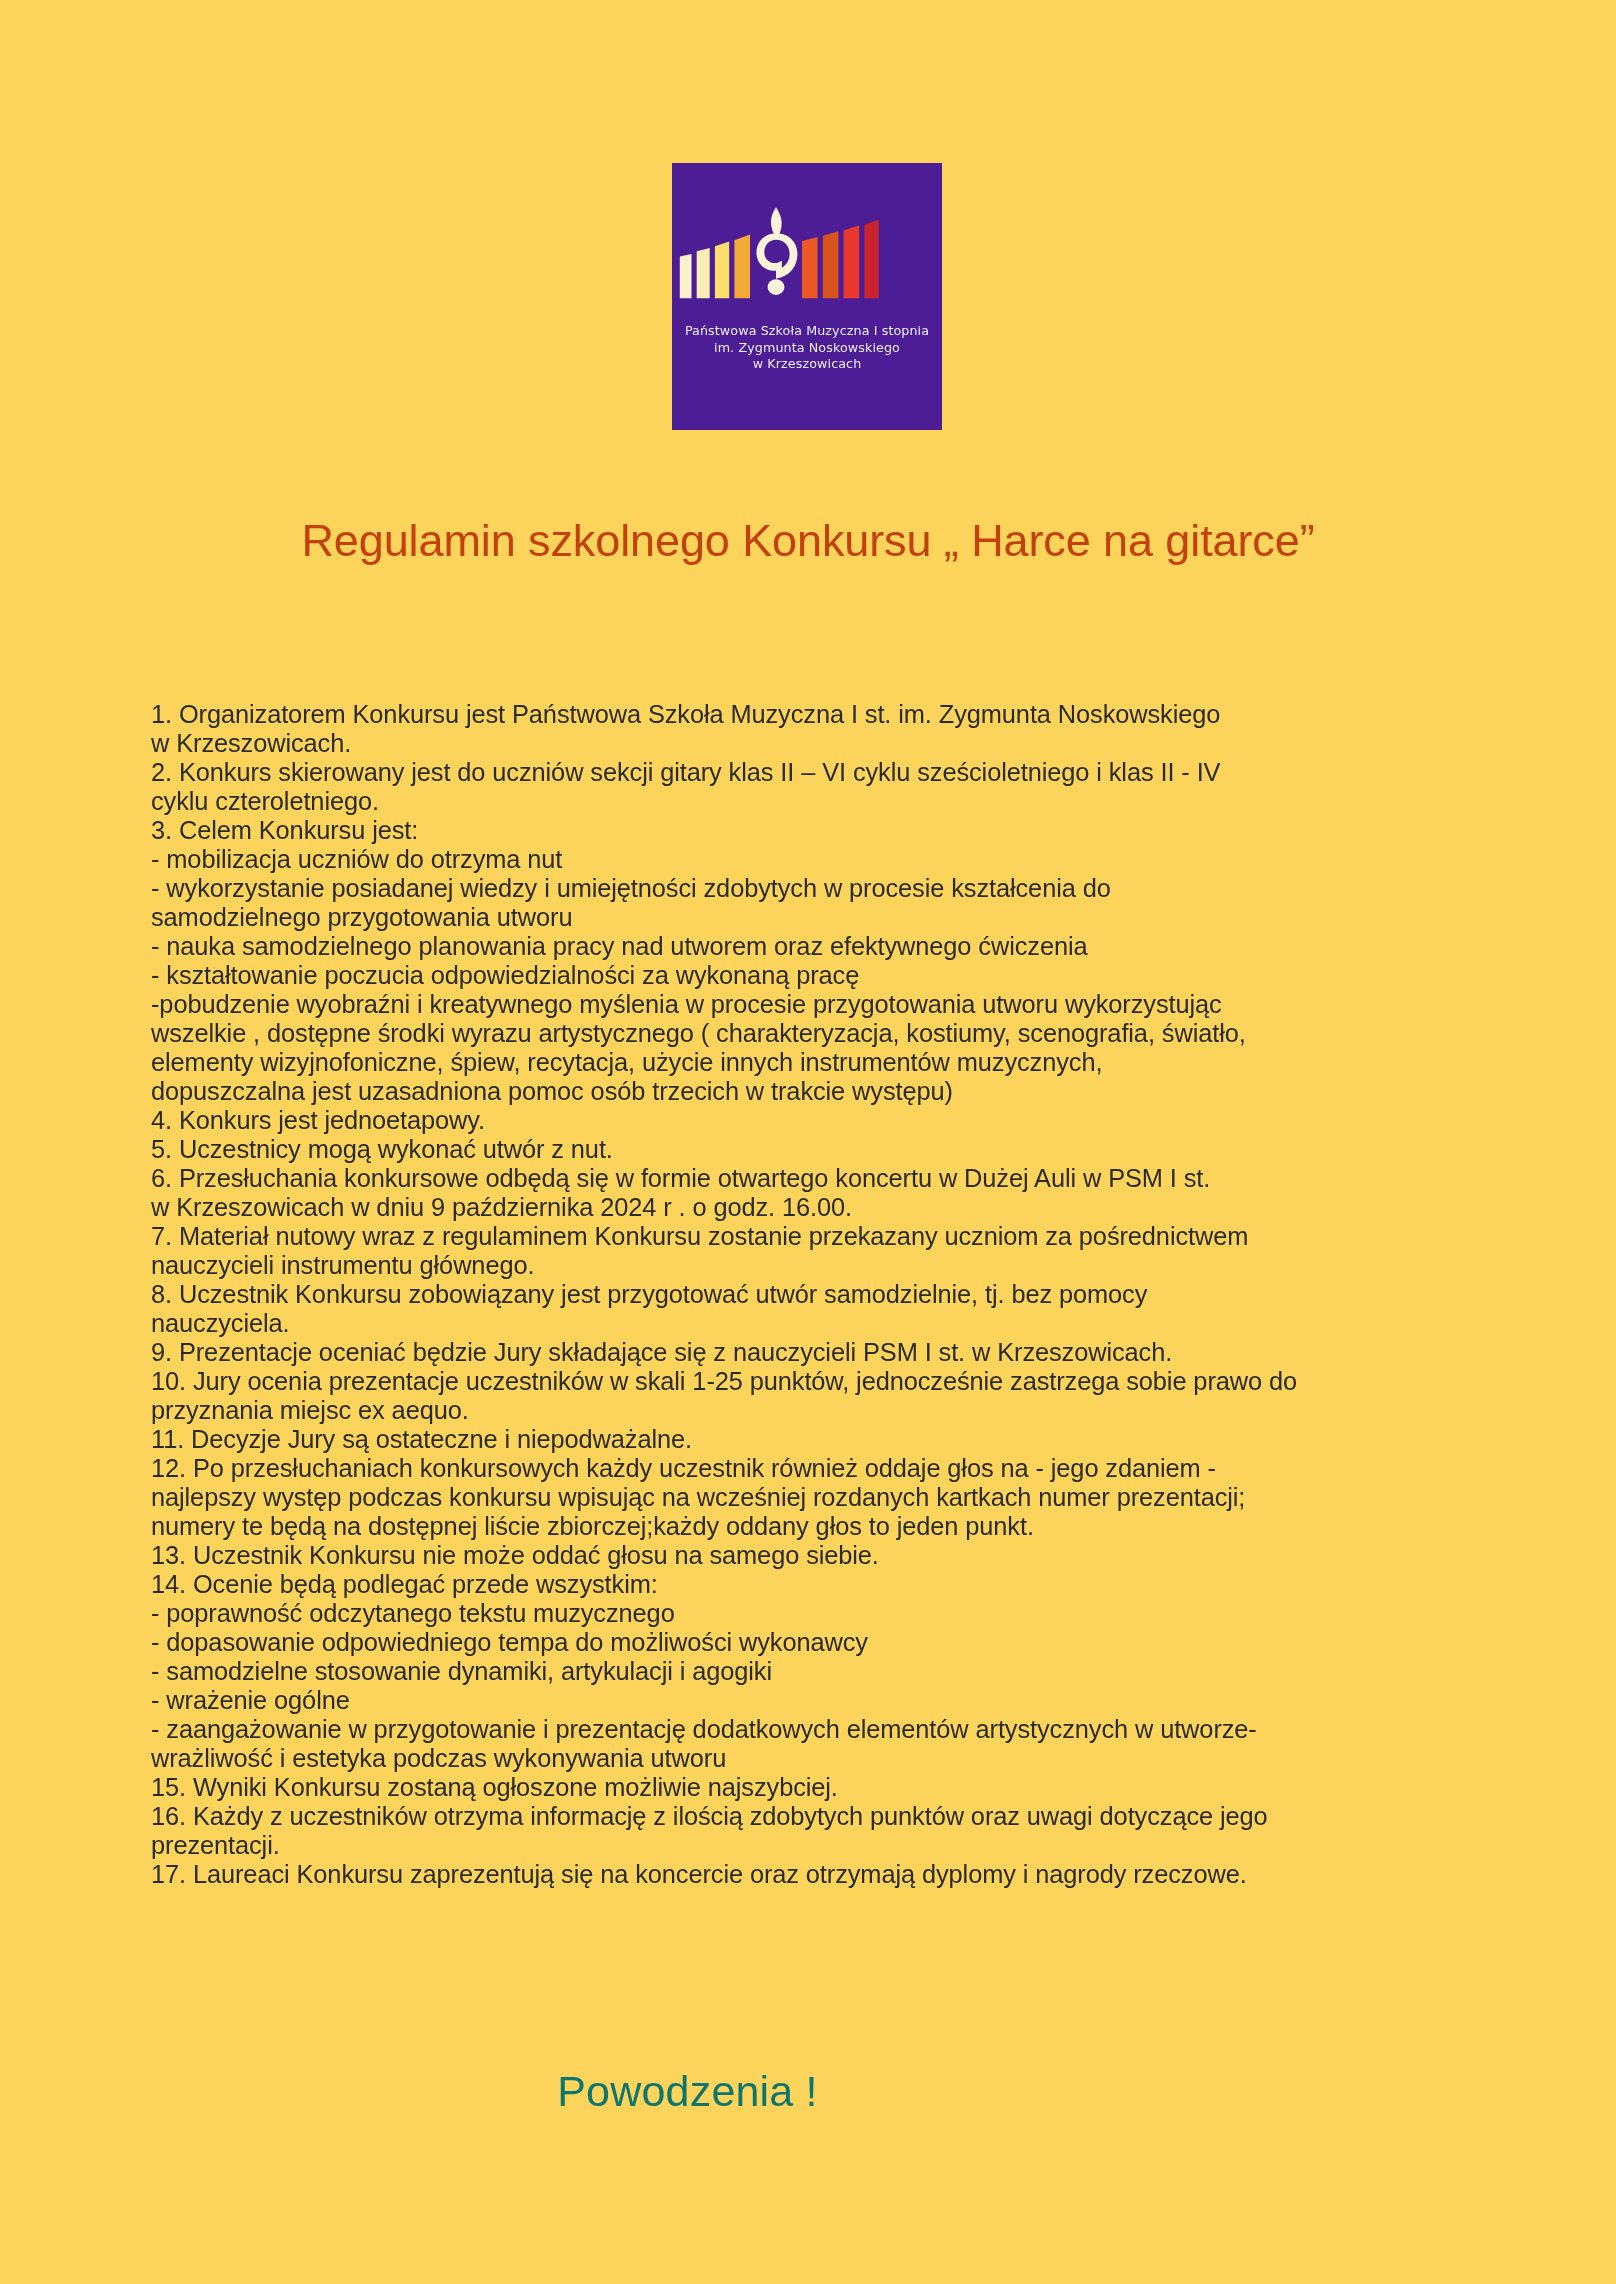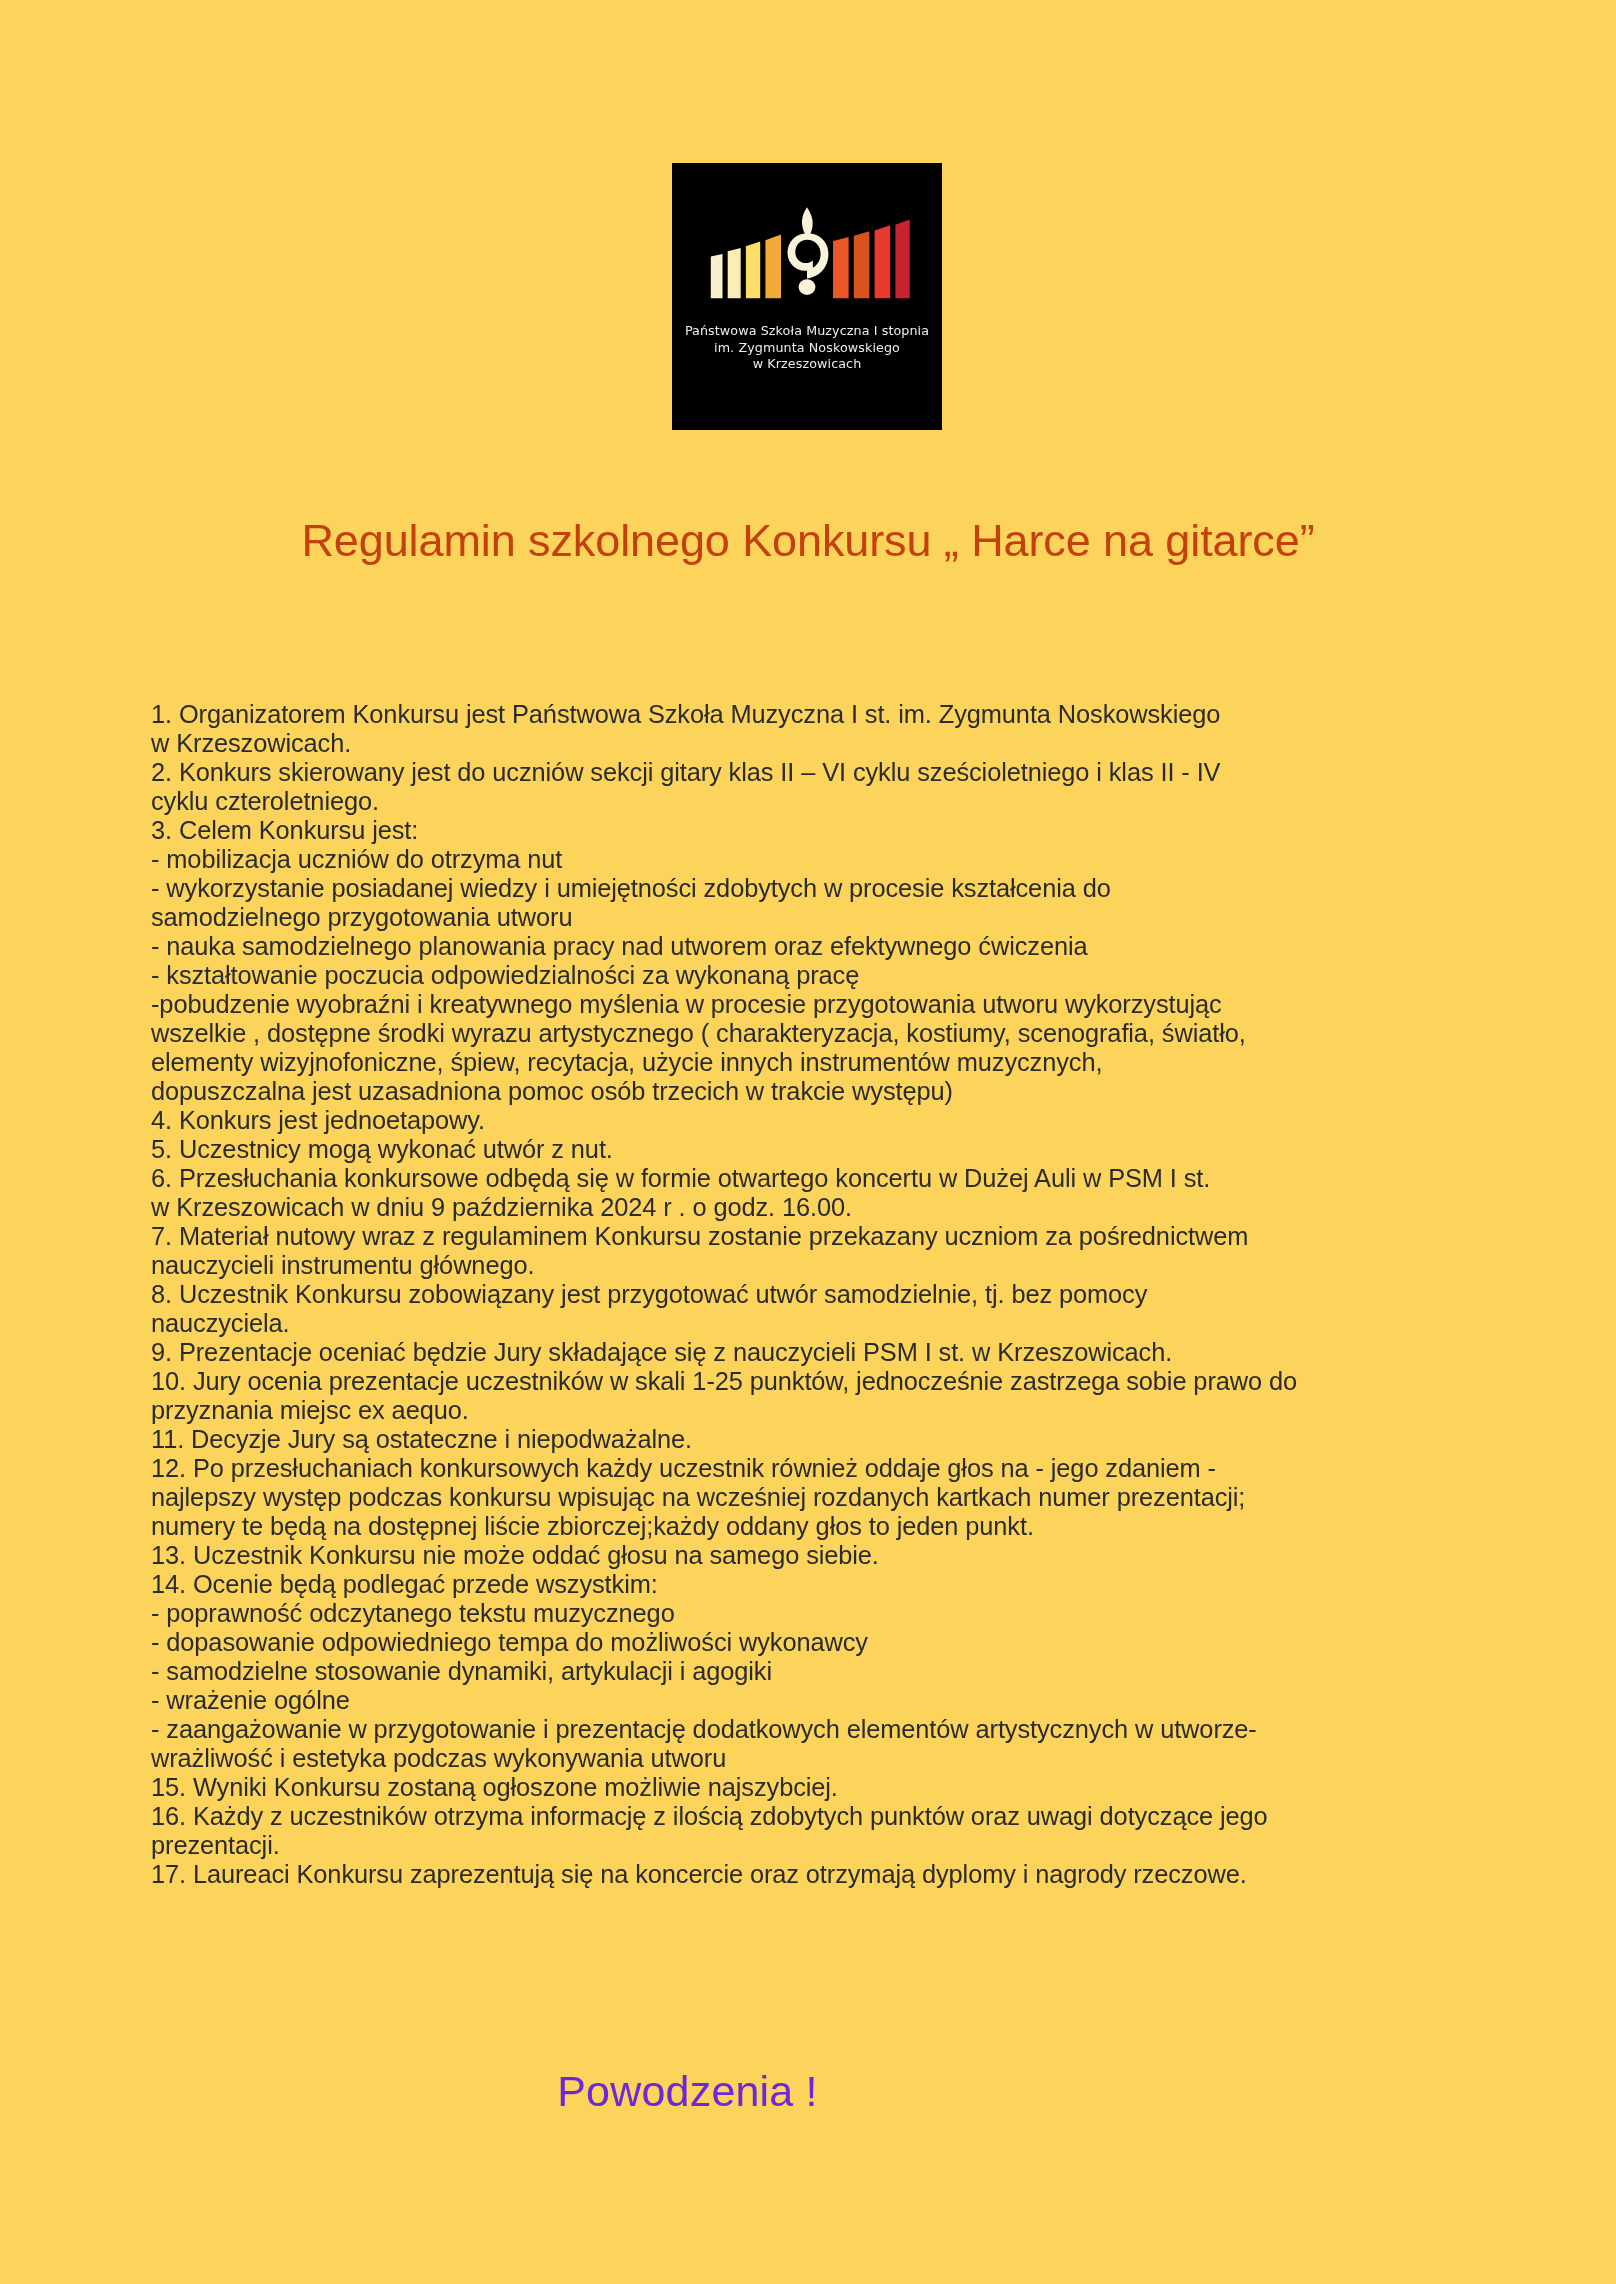--- a/index.html
+++ b/index.html
@@ -21,24 +21,23 @@
   .logo-wrap {
     position: absolute;
     left: 672px;
     top: 163px;
     width: 270px;
     height: 267px;
   }
   .logo-card {
     width: 100%;
     height: 100%;
-    background: #000000;
+    background: #4c1d95;
     display: flex;
     flex-direction: column;
-    align-items: center;
     box-sizing: border-box;
     padding-top: 40px;
   }
   .logo-graphic {
     width: 208px;
     height: 111px;
     display: block;
   }
   .logo-text {
     margin-top: 9px;
@@ -87,21 +86,21 @@
   
   .footer {
     position: absolute;
     left: 0;
     top: 2067px;
     width: 1616px;
     text-align: center;
     padding-right: 241px;
     box-sizing: border-box;
     font-size: 43px;
-    color: #6d28d9;
+    color: #0f766e;
     letter-spacing: 0.2px;
   }
 </style>
 </head>
 <body>
 
 <div class="logo-wrap">
   <div class="logo-card">
     <svg class="logo-graphic" viewBox="0 0 320 170" aria-hidden="true">
 

